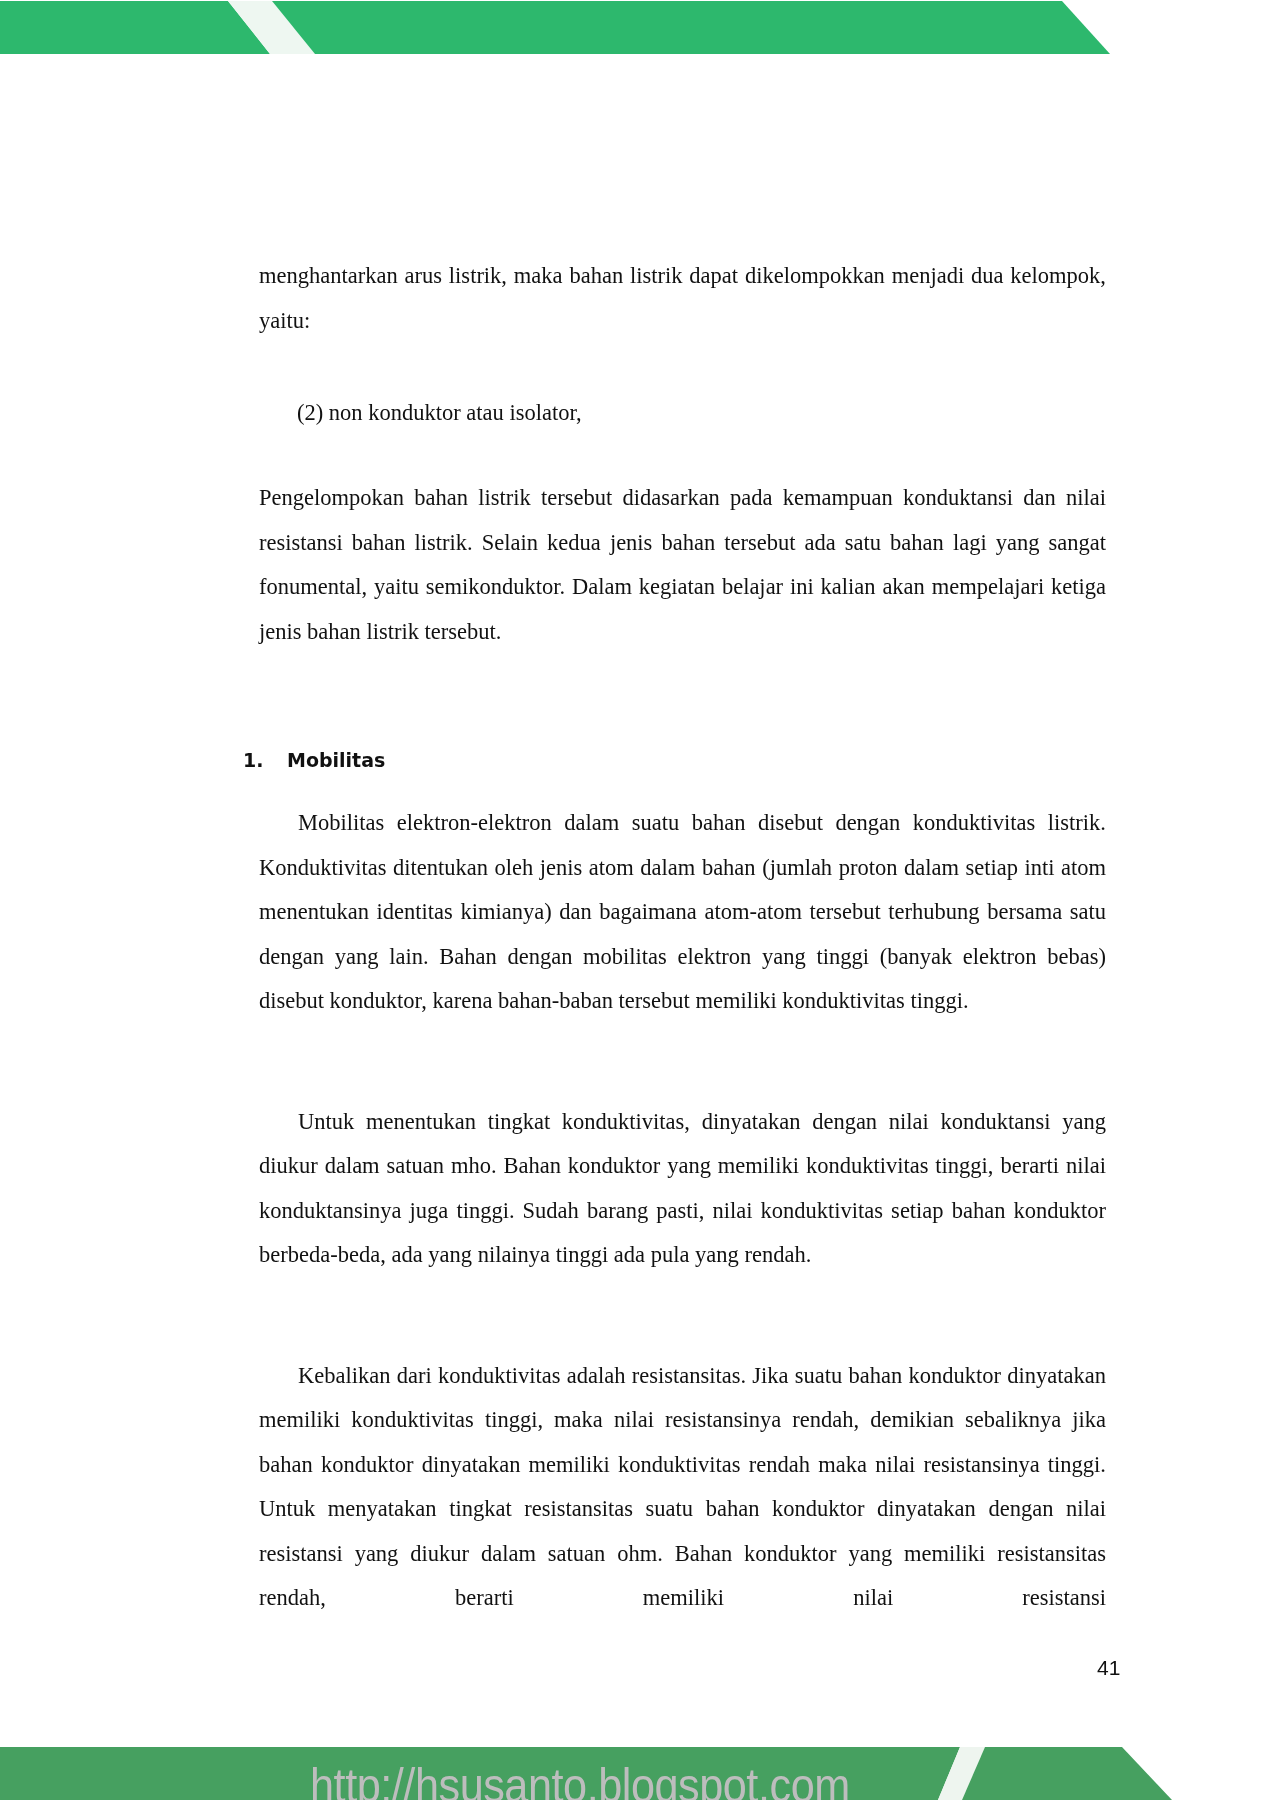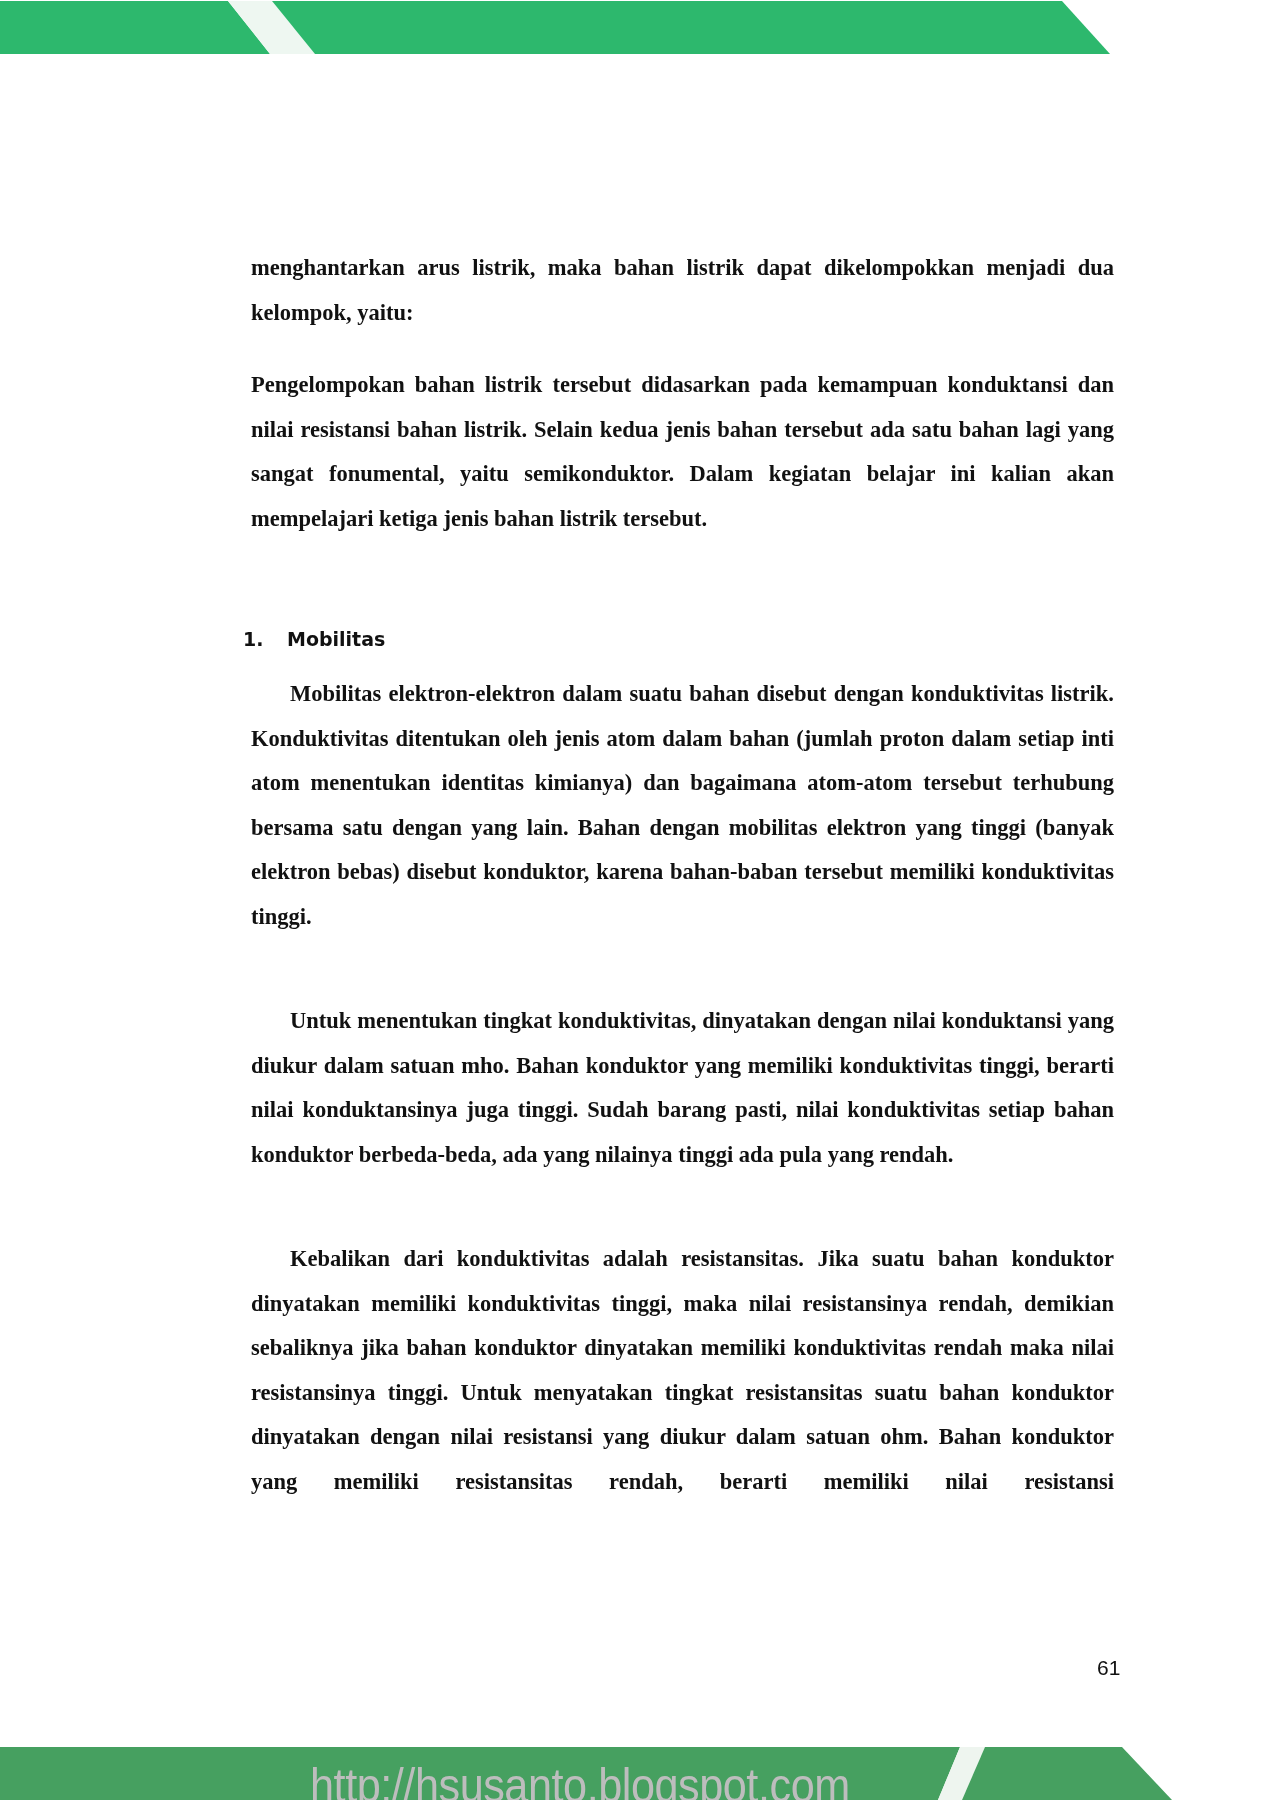--- a/index.html
+++ b/index.html
@@ -5,21 +5,21 @@
     html, body { margin: 0; padding: 0; background: #ffffff; }
     body { width: 1272px; height: 1800px; position: relative; overflow: hidden; }
     .top-band { position: absolute; left: 0; top: 0; width: 1272px; height: 56px; }
     .bottom-band { position: absolute; left: 0; top: 1746px; width: 1272px; height: 54px; }
     .page {
       position: absolute; left: 243px; top: 238px; width: 879px;
       font-family: "Liberation Serif", "DejaVu Serif", serif;
       font-size: 22.5px; color: #111;
       line-height: 44.5px;
     }
-    .page p { margin: 8px; text-align: justify; text-align-last: left; font-weight: bold; }
+    .page p { margin: 16px; text-align: justify; text-align-last: left; }
     .indent { text-indent: 39px; }
     .list-item { padding-left: 38px; margin: 0; line-height: 57px; }
     .gap-small { height: 9px; }
     .gap-large { height: 65px; }
     .gap-para { height: 44px; }
     .heading {
       font-family: "DejaVu Sans", sans-serif; font-weight: bold;
       font-size: 19px; margin: 0; line-height: 50px;
       display: flex;
     }
@@ -41,35 +41,36 @@
 
 <svg class="top-band" viewBox="0 0 1272 56" preserveAspectRatio="none">
   <polygon points="0,1 228,1 270,54 0,54" fill="#2db86d"></polygon>
   <polygon points="228,1 272,1 315,54 270,54" fill="#eef7f1"></polygon>
   <polygon points="272,1 1062,1 1110,54 315,54" fill="#2db86d"></polygon>
 </svg>
 
 <div class="page">
   <p>menghantarkan arus listrik, maka bahan listrik dapat dikelompokkan menjadi dua kelompok, yaitu:</p>
   <div class="gap-small"></div>
+  <p class="list-item">(2) non konduktor atau isolator,</p>
   <div style="height:3px"></div>
   <p>Pengelompokan bahan listrik tersebut didasarkan pada kemampuan konduktansi dan nilai resistansi bahan listrik. Selain kedua jenis bahan tersebut ada satu bahan lagi yang sangat fonumental, yaitu semikonduktor. Dalam kegiatan belajar ini kalian akan mempelajari ketiga jenis bahan listrik tersebut.</p>
   <div class="gap-large"></div>
   <div class="heading">
     <span class="num">1.</span>
     <span>Mobilitas</span>
   </div>
   <p class="indent">Mobilitas elektron-elektron dalam suatu bahan disebut dengan konduktivitas listrik. Konduktivitas ditentukan oleh jenis atom dalam bahan (jumlah proton dalam setiap inti atom menentukan identitas kimianya) dan bagaimana atom-atom tersebut terhubung bersama satu dengan yang lain. Bahan dengan mobilitas elektron yang tinggi (banyak elektron bebas) disebut konduktor, karena bahan-baban tersebut memiliki konduktivitas tinggi.</p>
   <div class="gap-para"></div>
   <p class="indent">Untuk menentukan tingkat konduktivitas, dinyatakan dengan nilai konduktansi yang diukur dalam satuan mho. Bahan konduktor yang memiliki konduktivitas tinggi, berarti nilai konduktansinya juga tinggi. Sudah barang pasti, nilai konduktivitas setiap bahan konduktor berbeda-beda, ada yang nilainya tinggi ada pula yang rendah.</p>
   <div class="gap-para"></div>
   <p class="indent" style="text-align-last: justify;">Kebalikan dari konduktivitas adalah resistansitas. Jika suatu bahan konduktor dinyatakan memiliki konduktivitas tinggi, maka nilai resistansinya rendah, demikian sebaliknya jika bahan konduktor dinyatakan memiliki konduktivitas rendah maka nilai resistansinya tinggi. Untuk menyatakan tingkat resistansitas suatu bahan konduktor dinyatakan dengan nilai resistansi yang diukur dalam satuan ohm. Bahan konduktor yang memiliki resistansitas rendah, berarti memiliki nilai resistansi</p>
 </div>
 
-<div class="page-number">61</div>
+<div class="page-number">41</div>
 
 <svg class="bottom-band" viewBox="0 0 1272 54" preserveAspectRatio="none">
   <polygon points="0,1 960,1 938,54 0,54" fill="#46a060"></polygon>
   <polygon points="960,1 985,1 962,54 938,54" fill="#eef5ef"></polygon>
   <polygon points="985,1 1122,1 1172,54 962,54" fill="#46a060"></polygon>
 </svg>
 
 <div class="watermark">http://hsusanto.blogspot.com</div>
 
 </body></html>

